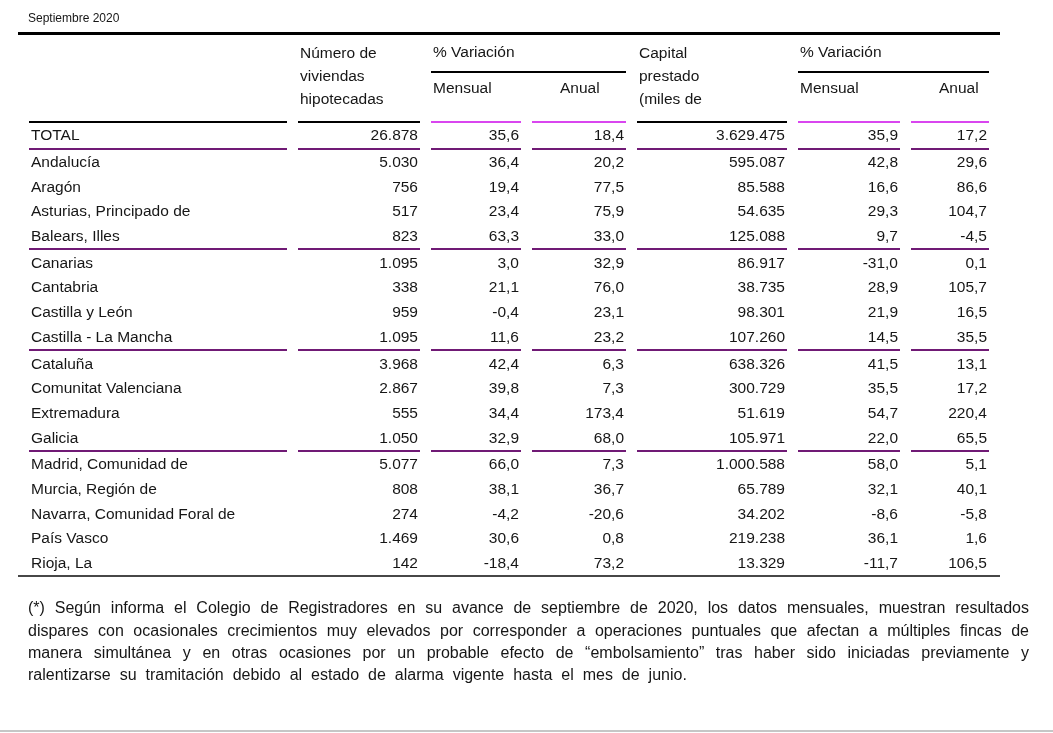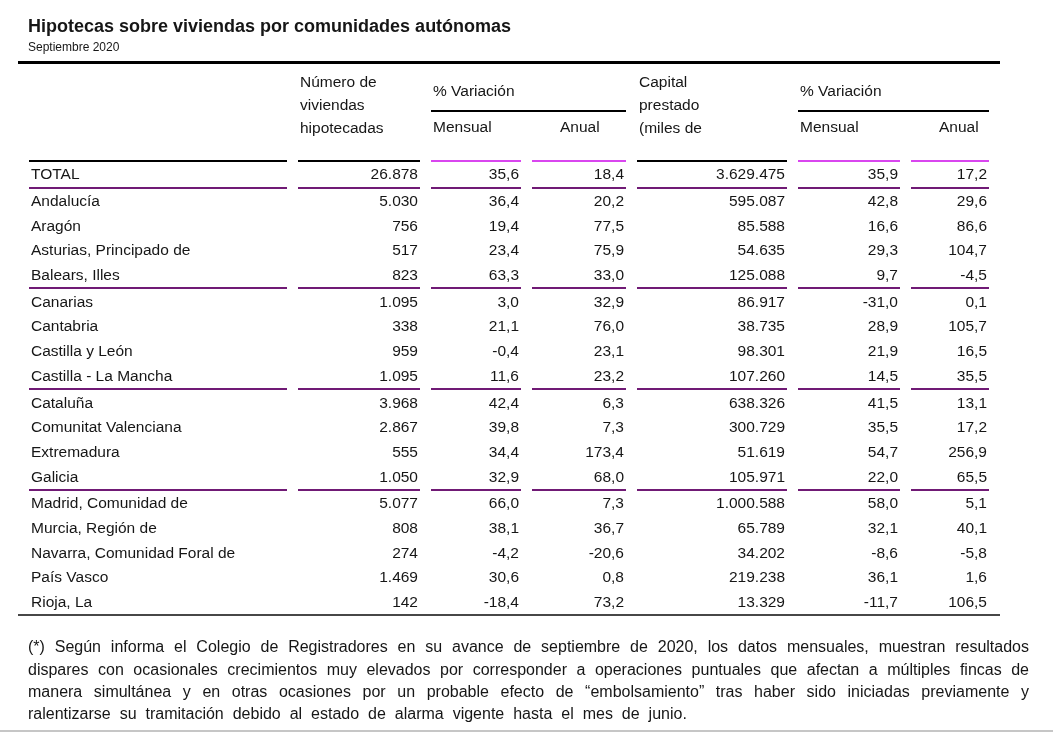--- a/index.html
+++ b/index.html
@@ -42,21 +42,21 @@
     vertical-align: top;
     padding: 4px 0 0 2px;
   }
   th.wrap {
     white-space: pre-line;
     line-height: 23px;
     padding-top: 6px;
   }
   th.grp {
     border-bottom: 2px solid #000000;
-    padding-top: 18px;
+    padding-top: 8px;
     height: 28px;
   }
   tr.h2 th {
     border-bottom: 2px solid #d946ef;
     padding-top: 6px;
     height: 42px;
   }
   th.hb {
     border-bottom: 2px solid #000000;
   }
@@ -96,21 +96,20 @@
     width: 1053px;
     border-top: 2px solid #c6c6c6;
     height: 0;
   }
 </style>
 </head>
 <body>
 
 <div class="content">
 
-  <h1 class="page-title">Hipotecas sobre viviendas por comunidades autónomas</h1>
   <div class="page-subtitle">Septiembre 2020</div>
 
   <table class="data-table">
     <colgroup>
       <col style="width:258px">
       <col style="width:122px">
       <col style="width:90px">
       <col style="width:94px">
       <col style="width:150px">
       <col style="width:102px">
@@ -235,21 +234,21 @@
           <td class="num">35,5</td>
           <td class="num">17,2</td>
         </tr>
         <tr>
           <td class="region">Extremadura</td>
           <td class="num">555</td>
           <td class="num">34,4</td>
           <td class="num">173,4</td>
           <td class="num">51.619</td>
           <td class="num">54,7</td>
-          <td class="num">256,9</td>
+          <td class="num">220,4</td>
         </tr>
         <tr class="group-end">
           <td class="region">Galicia</td>
           <td class="num">1.050</td>
           <td class="num">32,9</td>
           <td class="num">68,0</td>
           <td class="num">105.971</td>
           <td class="num">22,0</td>
           <td class="num">65,5</td>
         </tr>

